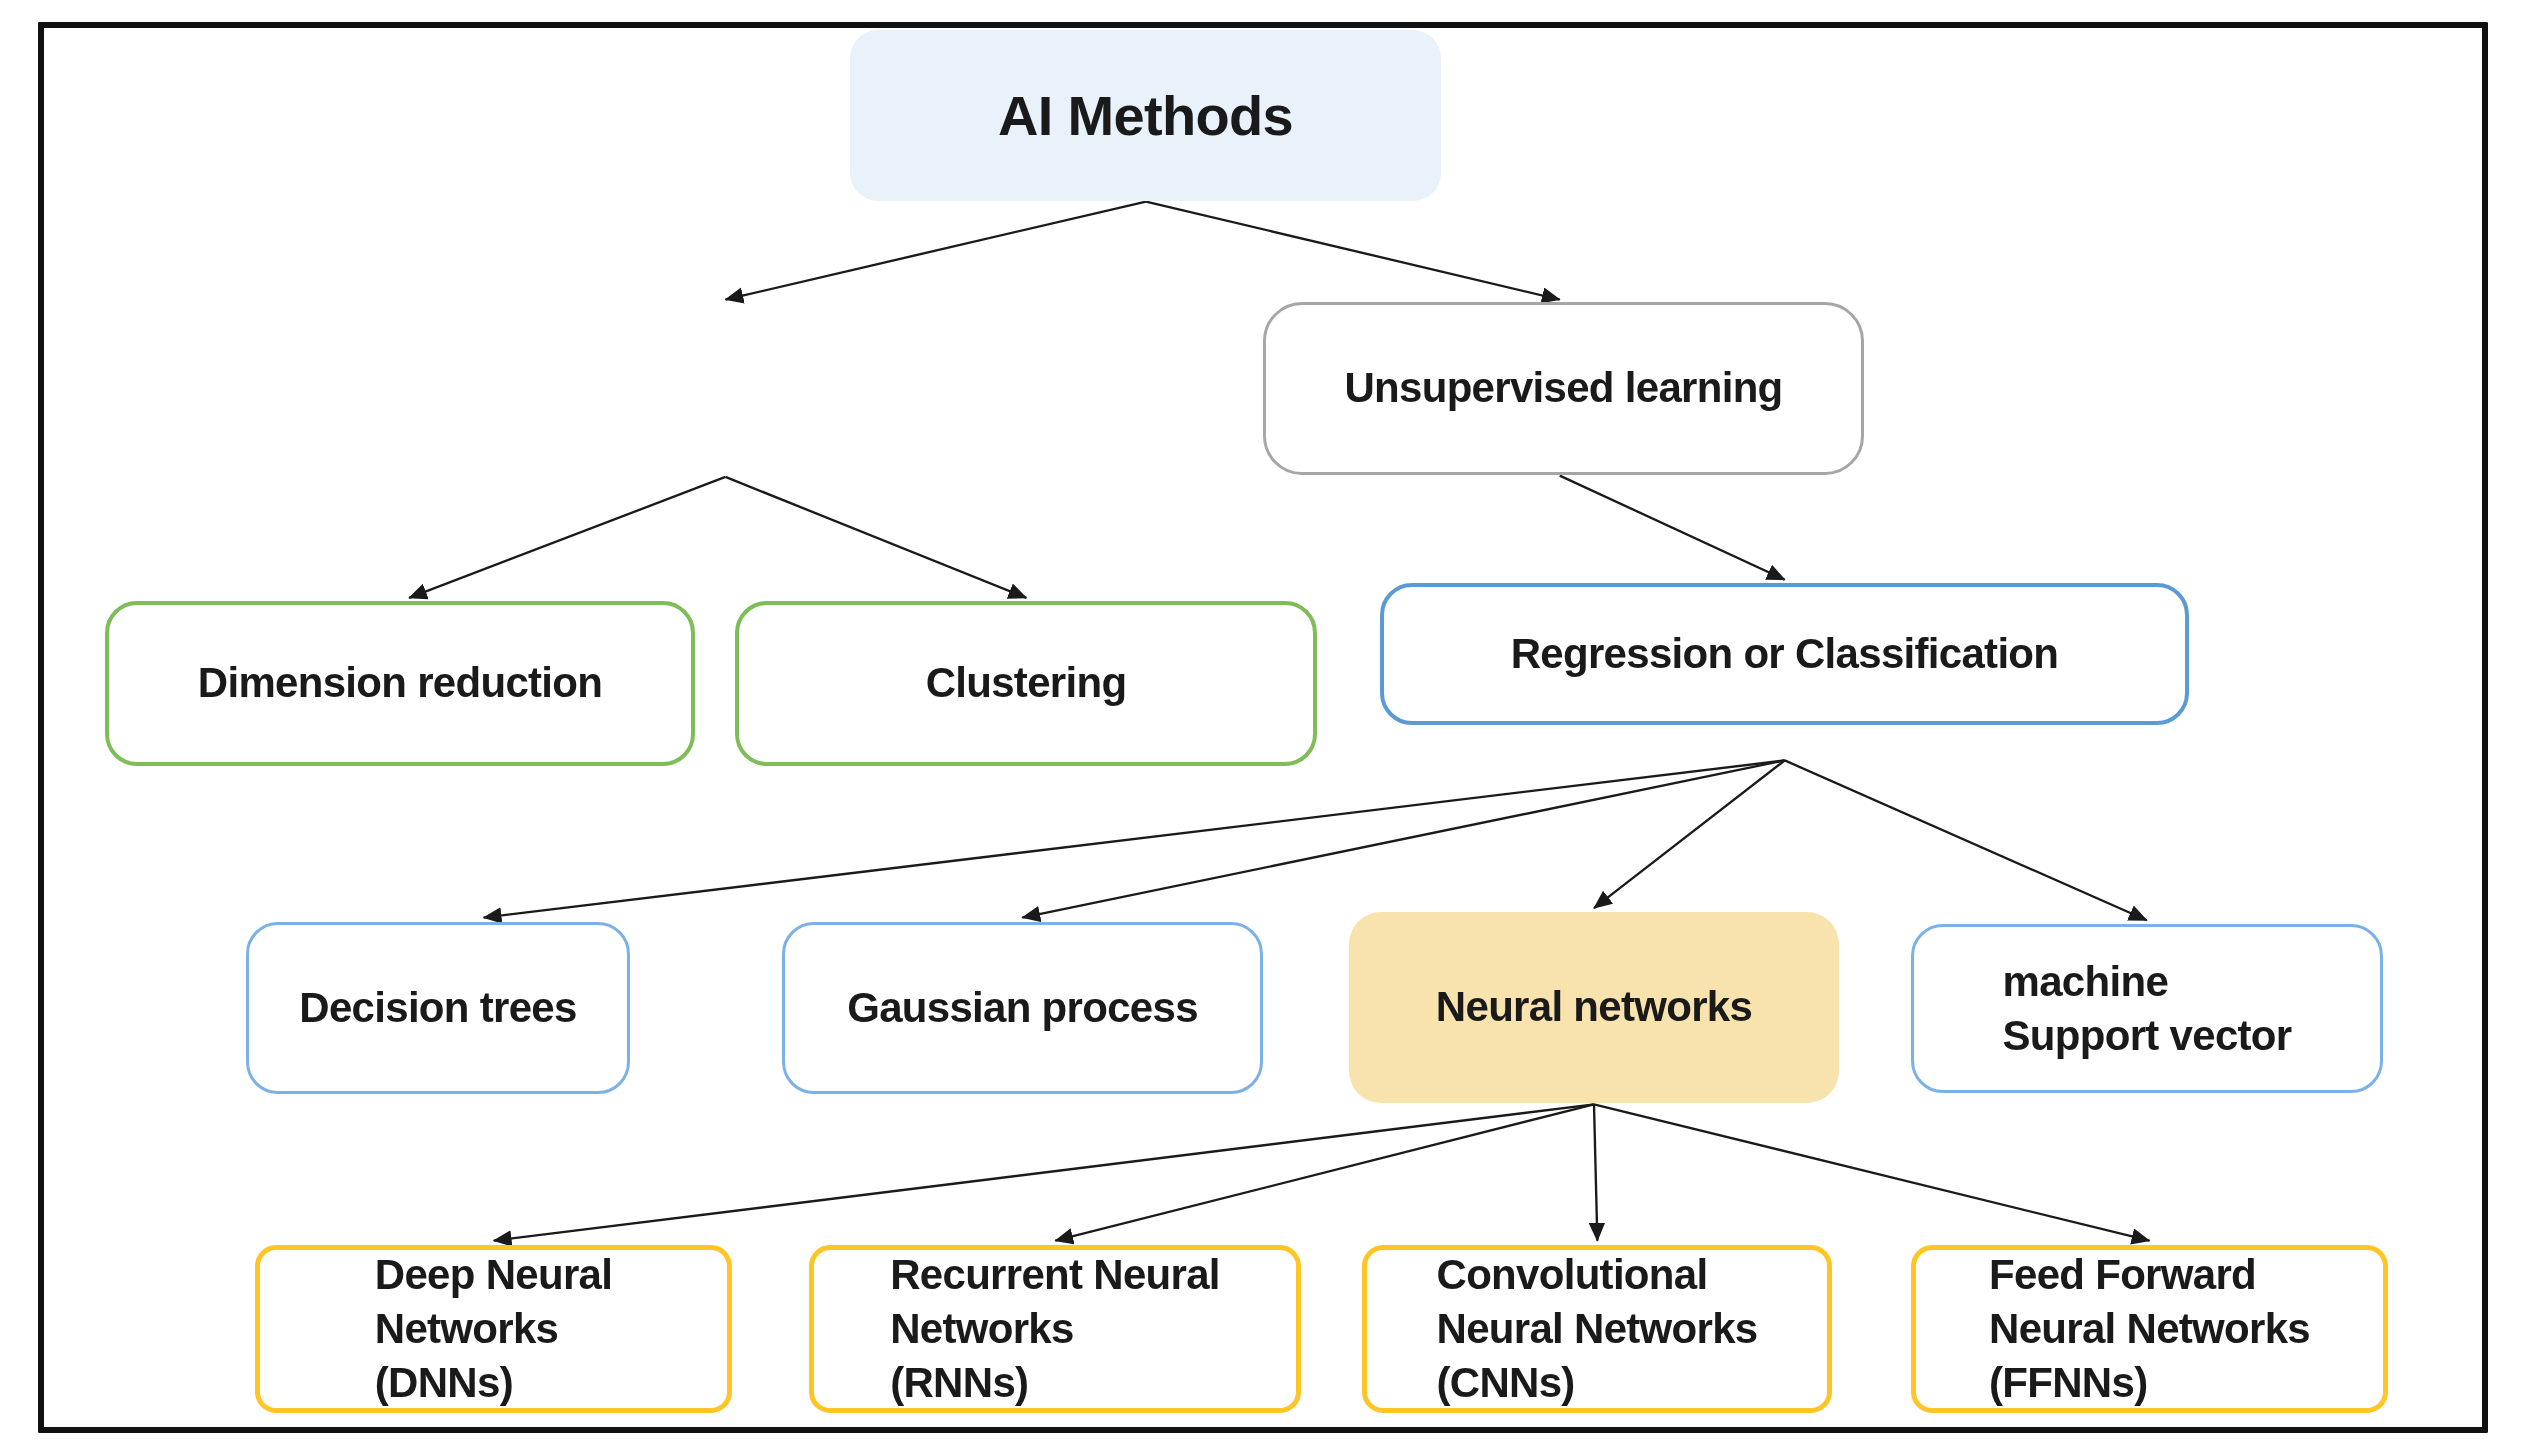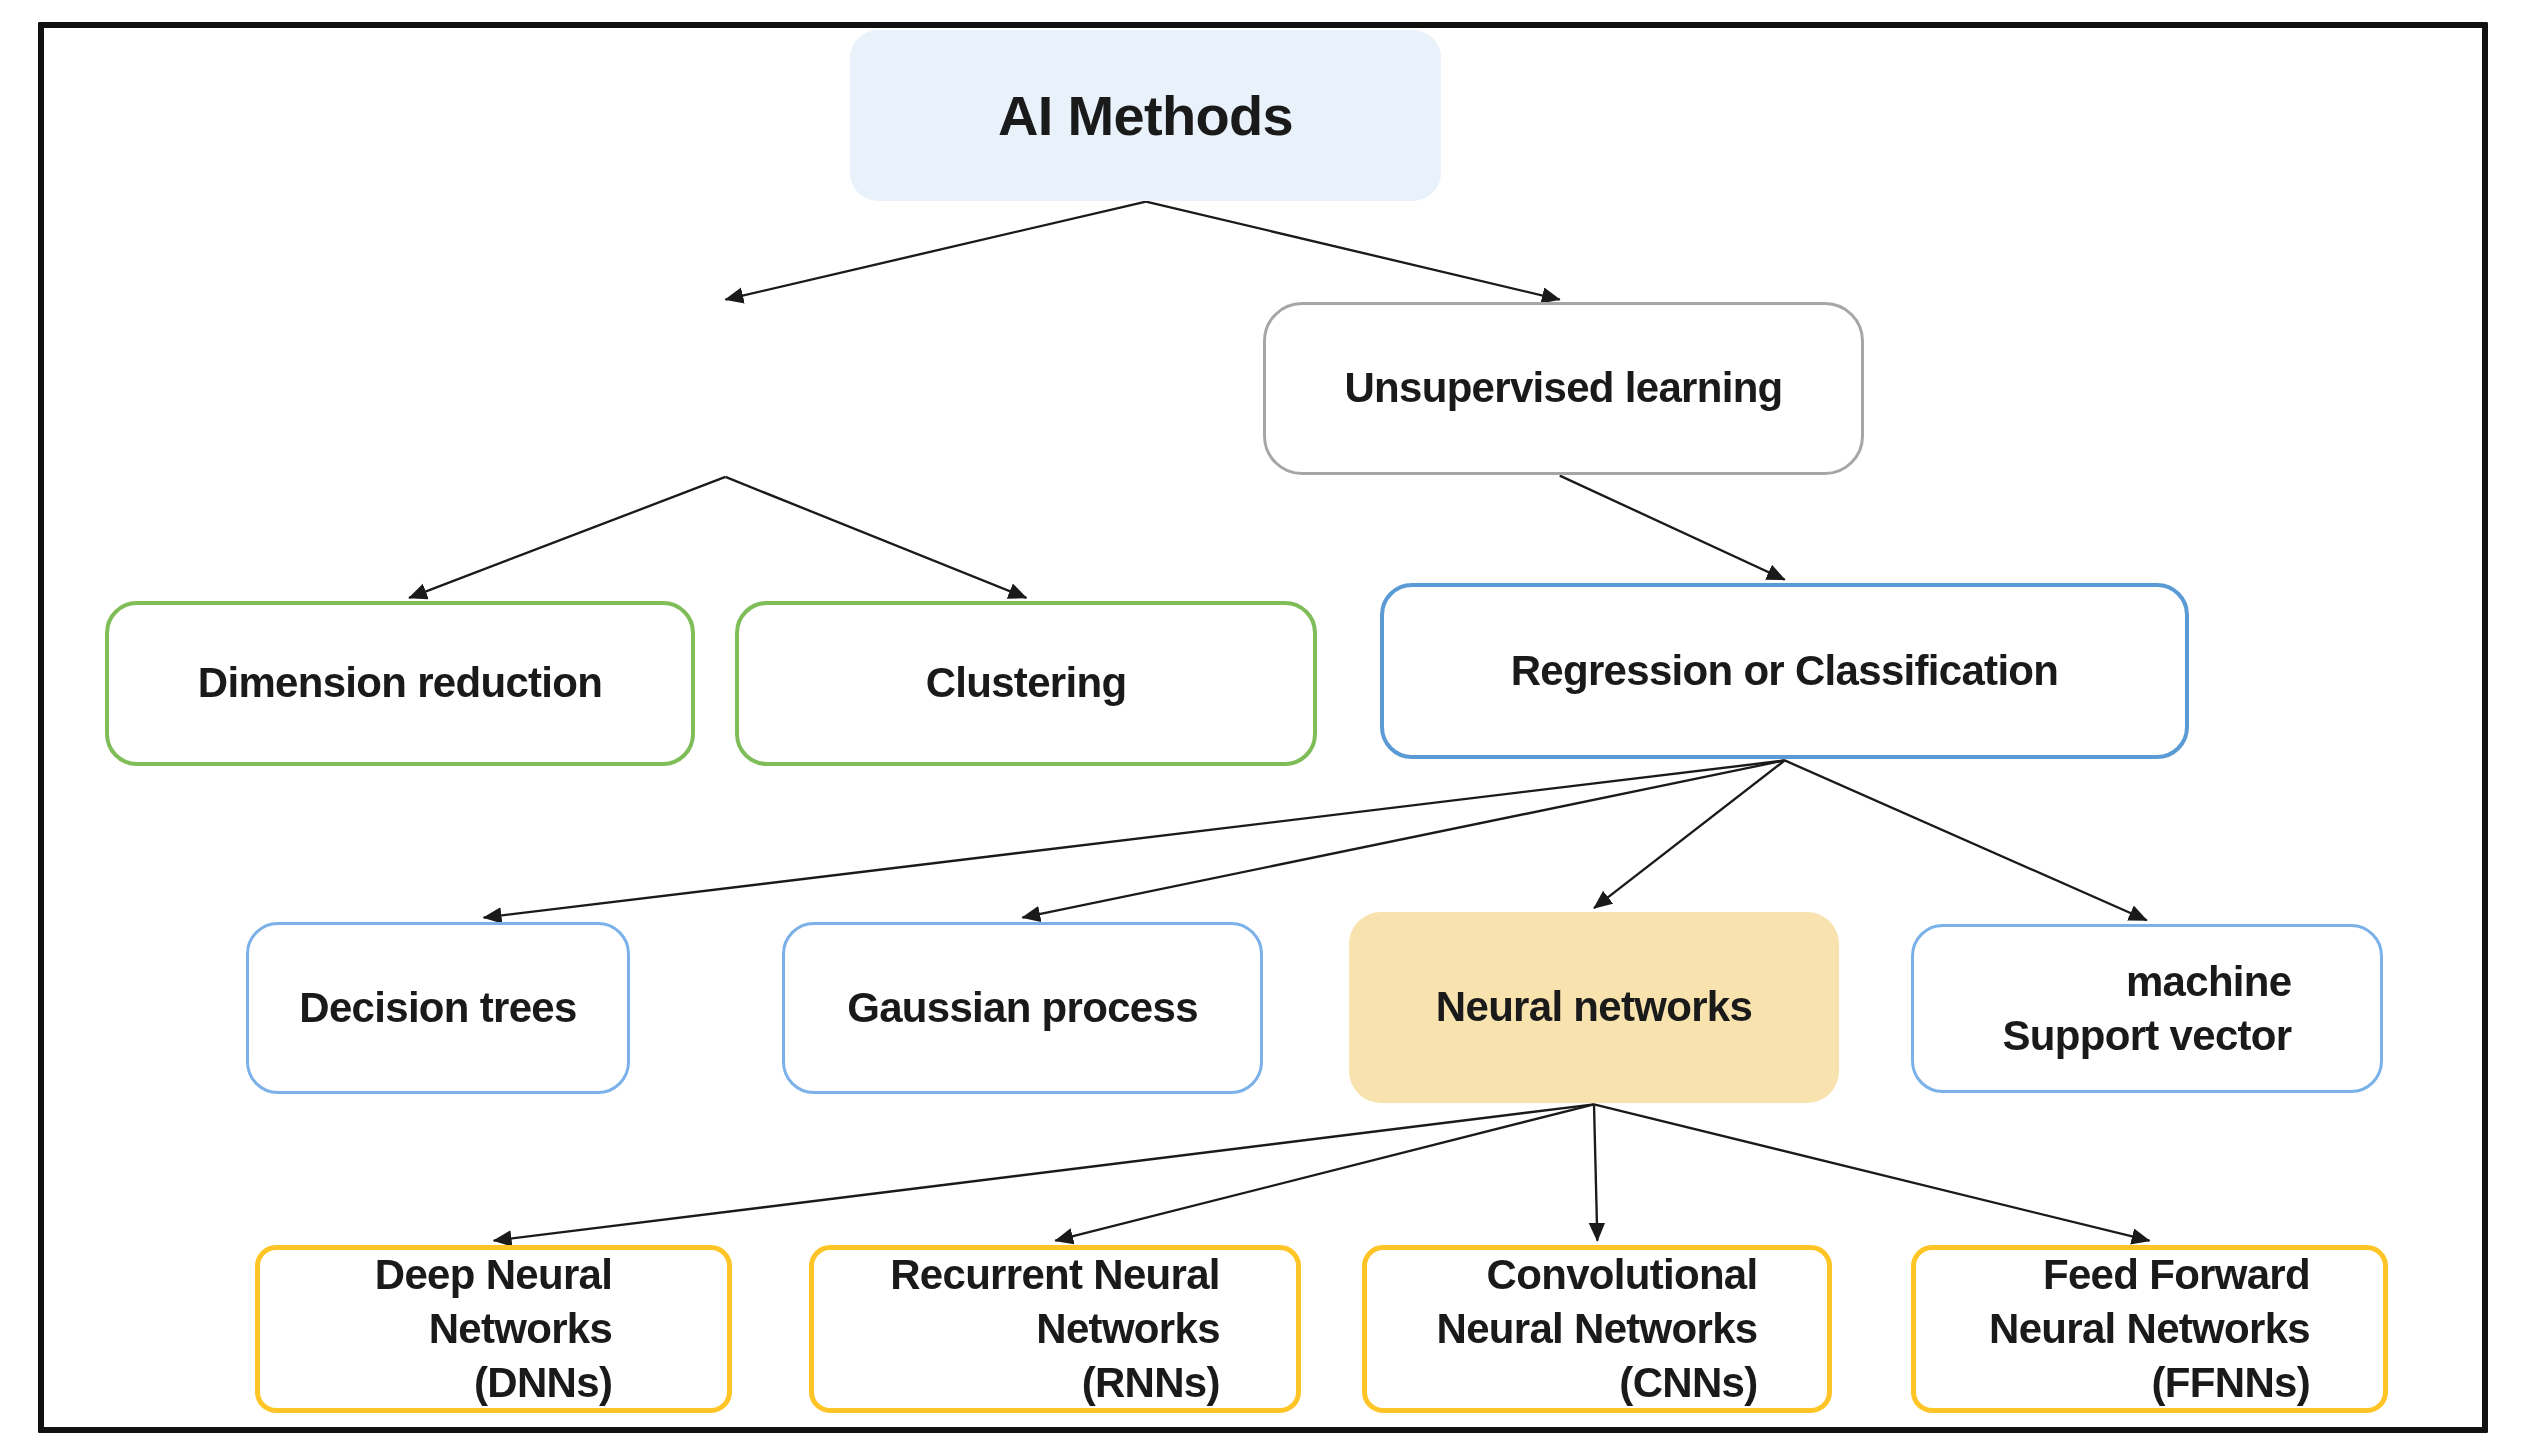--- a/index.html
+++ b/index.html
@@ -6,21 +6,21 @@
   body{width:2525px;height:1455px;position:relative;overflow:hidden;
        font-family:"Liberation Sans",sans-serif;}
   .canvas{position:absolute;left:0;top:0;width:2525px;height:1455px;background:#fff;}
   .frame{position:absolute;left:38px;top:21.5px;width:2450px;height:1411px;
          border:6px solid var(--frame);box-sizing:border-box;border-radius:1.3px;}
   #edges{position:absolute;left:0;top:0;pointer-events:none;}
   #edges line{stroke:var(--arrow);stroke-width:3.5;fill:none;}
   .node{position:absolute;box-sizing:border-box;display:flex;align-items:center;
         justify-content:center;background:#ffffff;border-radius:32px;
         font-weight:700;font-size:42px;line-height:1.25;color:var(--text);
-        text-align:right;letter-spacing:-0.7px;}
+        text-align:left;letter-spacing:-0.7px;}
   .root{background:var(--root_fill);border:none;font-size:56px;border-radius:28px;}
   .b-gray  {border:3.4px solid var(--level2_border);border-radius:39px;}
   .b-green {border:4px solid var(--green_border);}
   .b-blue  {border:4px solid var(--blue_border);}
   .b-lblue {border:3.4px solid var(--light_blue_border);}
   .b-yellow{border:5.4px solid var(--yellow_border);border-radius:21px;}
   .hl{background:var(--highlight_fill);border:none;}
   .multi .label span{display:block;line-height:54px;}
 </style>
 </head>
@@ -61,21 +61,21 @@
   </div>
 
   <div class="node b-green" style="left:105px;top:601px;width:590px;height:165px">
     <span class="label">Dimension reduction</span>
   </div>
 
   <div class="node b-green" style="left:735px;top:601px;width:582px;height:165px">
     <span class="label">Clustering</span>
   </div>
 
-  <div class="node b-blue" style="left:1380px;top:583px;width:809px;height:176px">
+  <div class="node b-blue" style="left:1380px;top:583px;width:809px;height:142px">
     <span class="label">Regression or Classification</span>
   </div>
 
   <div class="node b-lblue" style="left:246px;top:922px;width:384px;height:172px">
     <span class="label">Decision trees</span>
   </div>
 
   <div class="node b-lblue" style="left:782px;top:922px;width:481px;height:172px">
     <span class="label">Gaussian process</span>
   </div>

